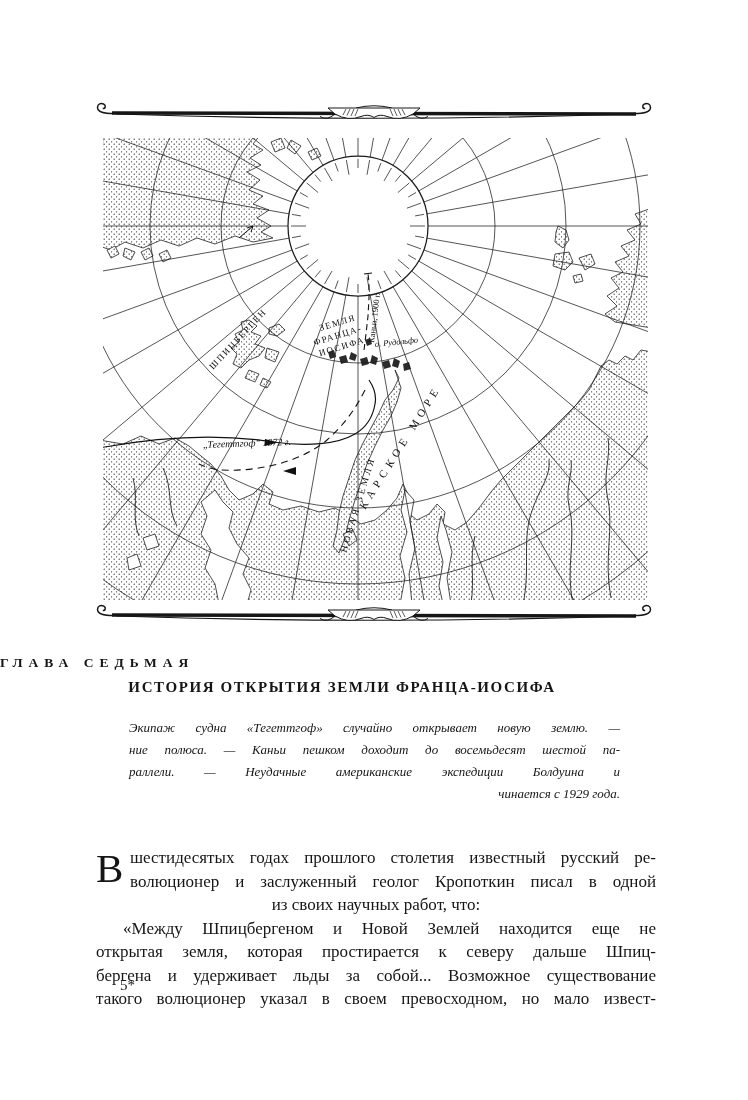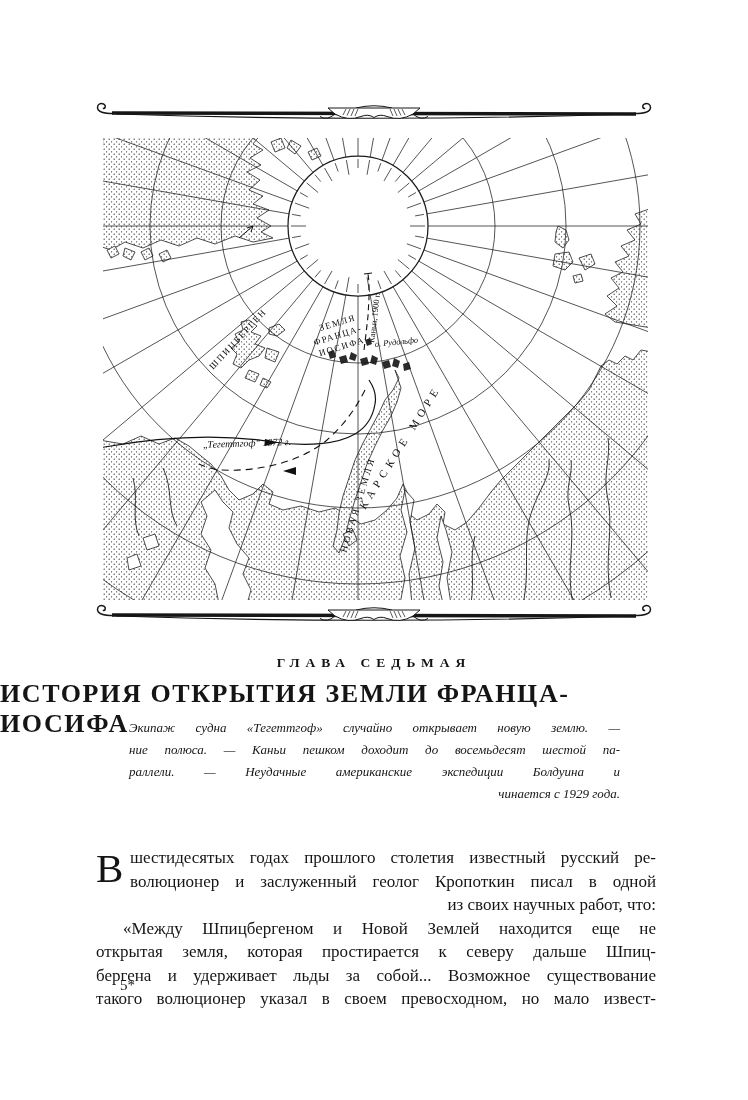--- a/index.html
+++ b/index.html
@@ -2,29 +2,29 @@
 <html><head>
 <meta charset="utf-8">
 <style>
   html,body{margin:0;padding:0;background:#ffffff;}
   .page{position:relative;width:748px;height:1100px;background:#ffffff;overflow:hidden;
         font-family:"Liberation Serif","DejaVu Serif",serif;color:#151515;}
   .rule{position:absolute;left:94px;width:560px;height:28px;}
   .rule.top{top:101px;}
   .rule.bottom{top:603px;}
   .map-wrap{position:absolute;left:103px;top:138px;width:545px;height:462px;}
-  .chapter{position:absolute;left:0;top:655px;width:748px;text-align:center;
+  .chapter{position:absolute;left:0;top:655px;width:748px;text-align:left;
            font-size:13.5px;font-weight:bold;letter-spacing:6px;}
-  .title{position:absolute;left:0;top:679px;width:684px;text-align:left;
-         font-size:26px;font-weight:bold;letter-spacing:1.6px;}
+  .title{position:absolute;left:0;top:679px;width:684px;text-align:center;
+         font-size:15px;font-weight:bold;letter-spacing:1.6px;}
   .summary{position:absolute;left:129px;top:717px;width:491px;
            font-style:italic;font-size:13px;line-height:22px;}
   .jline{text-align:justify;text-align-last:justify;}
   .cline{text-align:right;}
-  .lline{text-align:right;}
+  .lline{text-align:center;}
   .bodytext{position:absolute;left:96px;top:846px;width:560px;
             font-size:17px;line-height:23.5px;}
   .dropcap{position:absolute;left:0;top:1px;font-size:41px;line-height:42px;}
   .ind-drop{padding-left:34px;}
   .ind-par{padding-left:27px;}
   .sig{position:absolute;left:120px;top:977px;font-size:15px;}
   svg text{font-family:"Liberation Serif","DejaVu Serif",serif;}
 </style>
 </head>
 <body>

